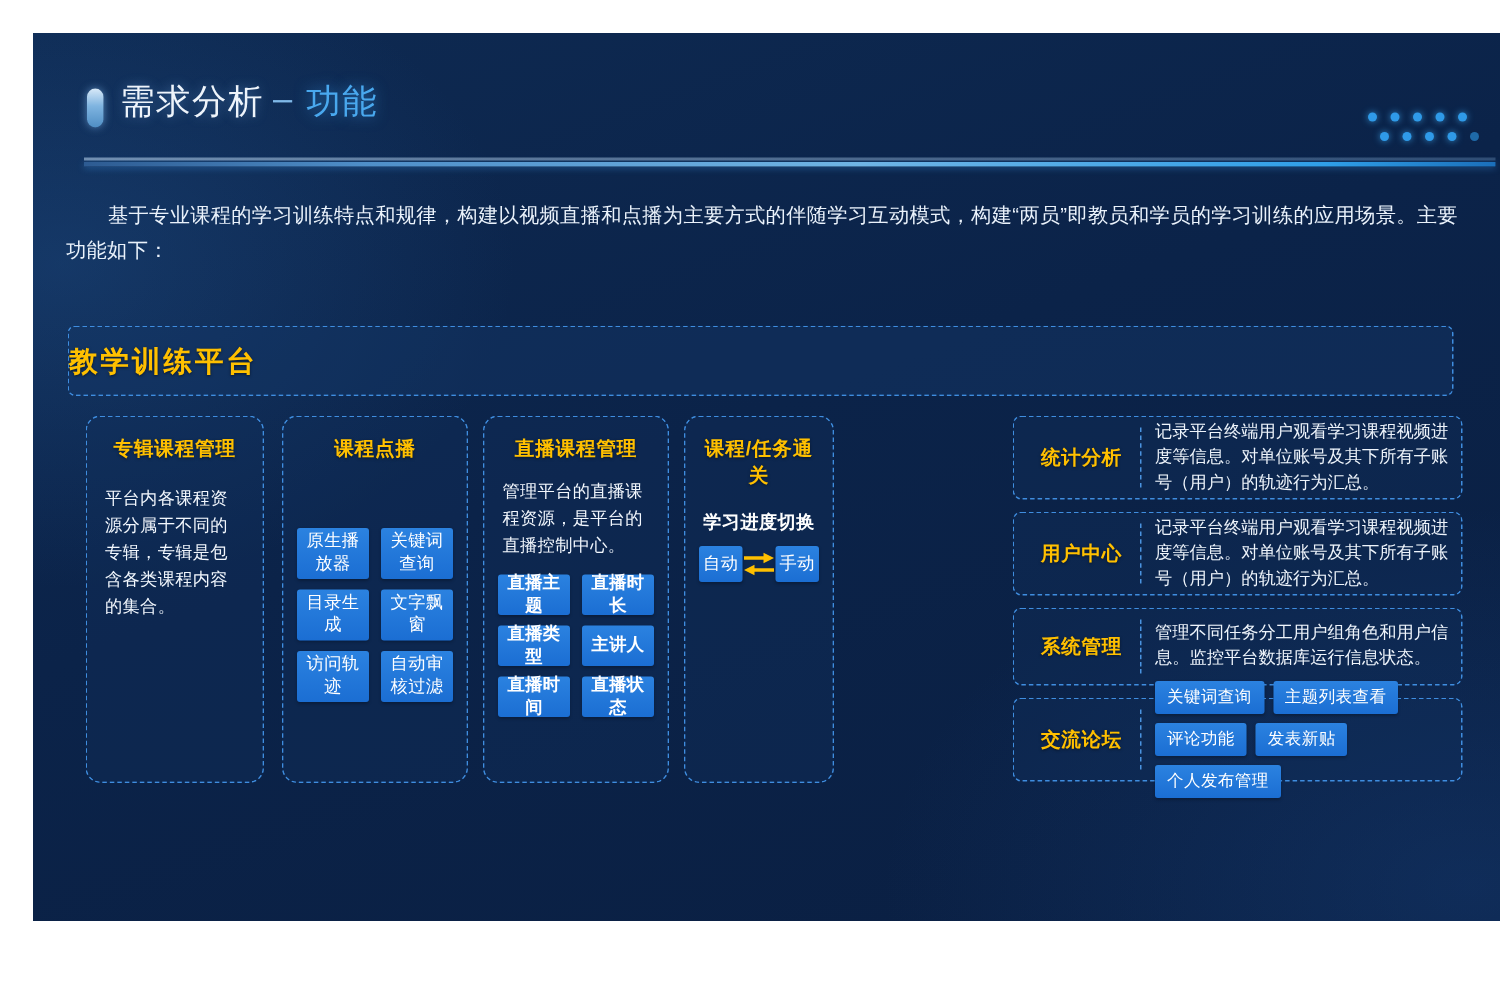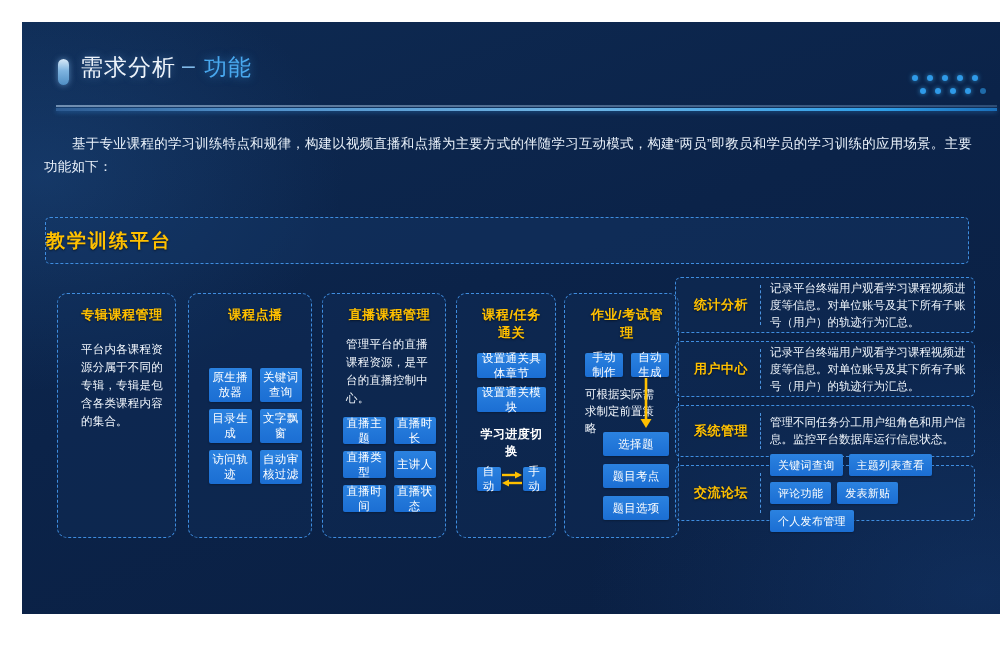--- a/index.html
+++ b/index.html
@@ -73,24 +73,24 @@
   #banner .txt {
     font-size: 19px; font-weight: bold; color: #ffc000;
     letter-spacing: 2px;
     text-shadow: 0 1px 2px rgba(0,0,0,0.55);
   }
 
   
   #body-area { position: absolute; left: 15px; top: 255px; width: 950px; height: 268px; }
 
   .card {
-    position: absolute; top: 16px; height: 245px;
+    position: absolute; top: 0; height: 245px;
     border: 1.5px dashed #3f8ddf; border-radius: 10px;
     background: rgba(16,48,95,0.35);
-    padding: 12px 9px 10px 20px;
+    padding: 12px 9px 10px 9px;
   }
   .card .c-title {
     text-align: center; font-size: 13px; font-weight: bold; color: #ffc000;
     letter-spacing: 0.6px; margin-bottom: 11px;
     text-shadow: 0 1px 2px rgba(0,0,0,0.5);
   }
   .card .c-desc {
     font-size: 11.5px; line-height: 18px; color: #f2f7fd; text-align: left;
     padding: 0 3px; letter-spacing: 0.2px;
   }
@@ -109,21 +109,21 @@
   
   #card1 { left: 20px;  width: 119px; }
   #card2 { left: 151px; width: 124px; }
   #card3 { left: 285px; width: 124px; }
   #card4 { left: 419px; width: 100px; }
   #card5 { left: 527px; width: 115px; }
 
   #card1 .c-title { margin-bottom: 16px; }
   #card2 .grid2 .btn { height: 34px; }
   #card3 .grid2 { margin-top: 10px; }
-  #card3 .grid2 .btn { height: 27px; }
+  #card3 .grid2 .btn { height: 27px; font-weight: bold; }
   #card4 .stack .btn { height: 25px; }
   #card4 .switch-label {
     text-align: center; color: #ffffff; font-size: 12px; font-weight: bold;
     margin: 14px 0 7px 0; letter-spacing: 0.4px;
   }
   .switch-row { display: flex; align-items: center; justify-content: space-between; }
   .switch-row .btn { width: 38px; height: 24px; font-size: 11.5px; }
   .arrows { width: 22px; height: 24px; position: relative; }
 
   #card5 .row-top { display: grid; grid-template-columns: 1fr 1fr; gap: 8px; }
@@ -223,60 +223,35 @@
         <div class="btn">直播时长</div>
         <div class="btn">直播类型</div>
         <div class="btn">主讲人</div>
         <div class="btn">直播时间</div>
         <div class="btn">直播状态</div>
       </div>
     </div>
 
     <div class="card" id="card4">
       <div class="c-title">课程/任务通关</div>
-      <div class="stack">
-        <div class="btn">设置通关具体章节</div>
-        <div class="btn">设置通关模块</div>
-      </div>
       <div class="switch-label">学习进度切换</div>
       <div class="switch-row">
         <div class="btn">自动</div>
         <div class="arrows">
           <svg width="22" height="24" viewBox="0 0 22 24">
             <path d="M1 8 H16" stroke="#ffc000" stroke-width="2.4" fill="none"></path>
             <path d="M14 4.5 L21 8 L14 11.5 Z" fill="#ffc000"></path>
             <path d="M21 16 H6" stroke="#ffc000" stroke-width="2.4" fill="none"></path>
             <path d="M8 12.5 L1 16 L8 19.5 Z" fill="#ffc000"></path>
           </svg>
         </div>
         <div class="btn">手动</div>
       </div>
     </div>
 
-    <div class="card" id="card5">
-      <div class="c-title">作业/考试管理</div>
-      <div class="row-top">
-        <div class="btn">手动制作</div>
-        <div class="btn">自动生成</div>
-      </div>
-      <div class="mid">
-        <div class="note">可根据实际需求制定前置策略</div>
-        <div class="down-arrow">
-          <svg width="14" height="52" viewBox="0 0 14 52">
-            <path d="M7 0 V42" stroke="#ffc000" stroke-width="2.6" fill="none"></path>
-            <path d="M1.5 41 L7 50 L12.5 41 Z" fill="#ffc000"></path>
-          </svg>
-        </div>
-      </div>
-      <div class="stack-right">
-        <div class="btn">选择题</div>
-        <div class="btn">题目考点</div>
-        <div class="btn">题目选项</div>
-      </div>
-    </div>
 
     <div id="right">
 
       <div class="rrow" id="rrow1">
         <div class="r-label">统计分析</div>
         <div class="r-sep"></div>
         <div class="r-desc">记录平台终端用户观看学习课程视频进度等信息。对单位账号及其下所有子账号（用户）的轨迹行为汇总。</div>
       </div>
 
       <div class="rrow" id="rrow2">

